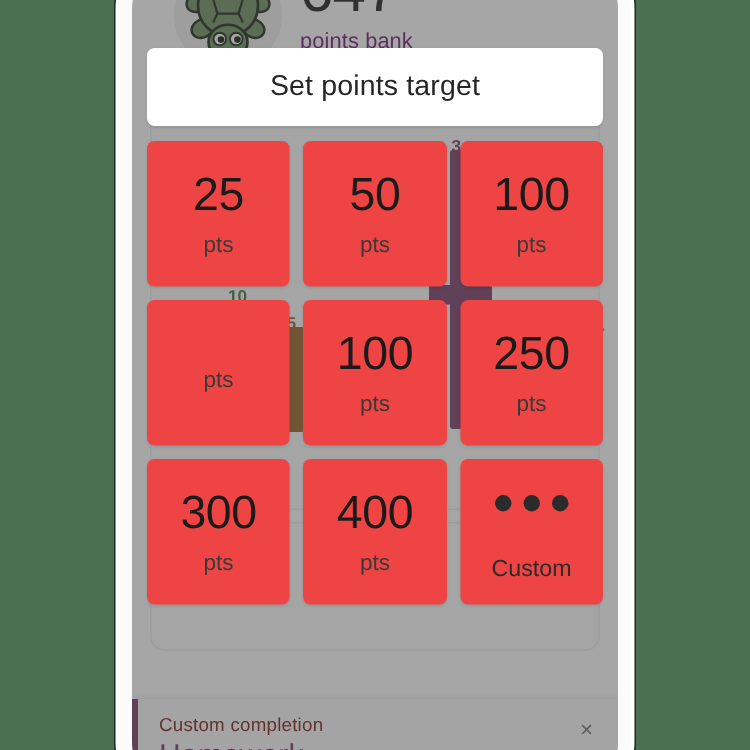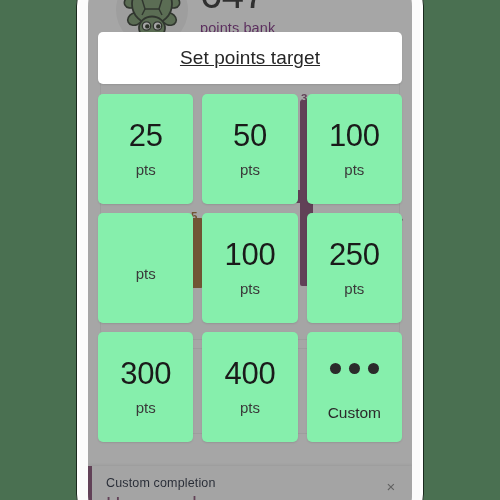--- a/index.html
+++ b/index.html
@@ -165,33 +165,32 @@
     background: #ffffff;
     border-radius: 5px;
     display: flex;
     align-items: center;
     justify-content: center;
     font-size: 19px;
     color: #262626;
     letter-spacing: 0.1px;
     box-shadow: 0 1px 2px rgba(0,0,0,0.10);
     cursor: pointer;
-    text-decoration: underline;
   }
 
   .grid {
     margin-top: 10px;
     display: grid;
     grid-template-columns: repeat(3, 1fr);
     gap: 9px;
   }
   .tile {
-    background: #86efac;
+    background: #ef4444;
     border-radius: 5px;
-    height: 110px;
+    height: 97px;
     display: flex;
     flex-direction: column;
     align-items: center;
     justify-content: center;
     box-shadow: 0 1px 2px rgba(0,0,0,0.10);
     cursor: pointer;
   }
   .tile-value {
     font-size: 31px;
     font-weight: 500;
@@ -239,21 +238,21 @@
     background: #7c3f69;
   }
   .toast-body {
     position: absolute;
     left: 18px;
     top: 10px;
     right: 34px;
   }
   .toast-kicker {
     font-size: 12.5px;
-    color: #0f172a;
+    color: #7f1d1d;
     letter-spacing: 0.15px;
   }
   .toast-title {
     font-size: 20px;
     color: #7c3f69;
     margin-top: 3px;
     font-weight: 400;
     letter-spacing: 0.1px;
   }
   .toast-close {

